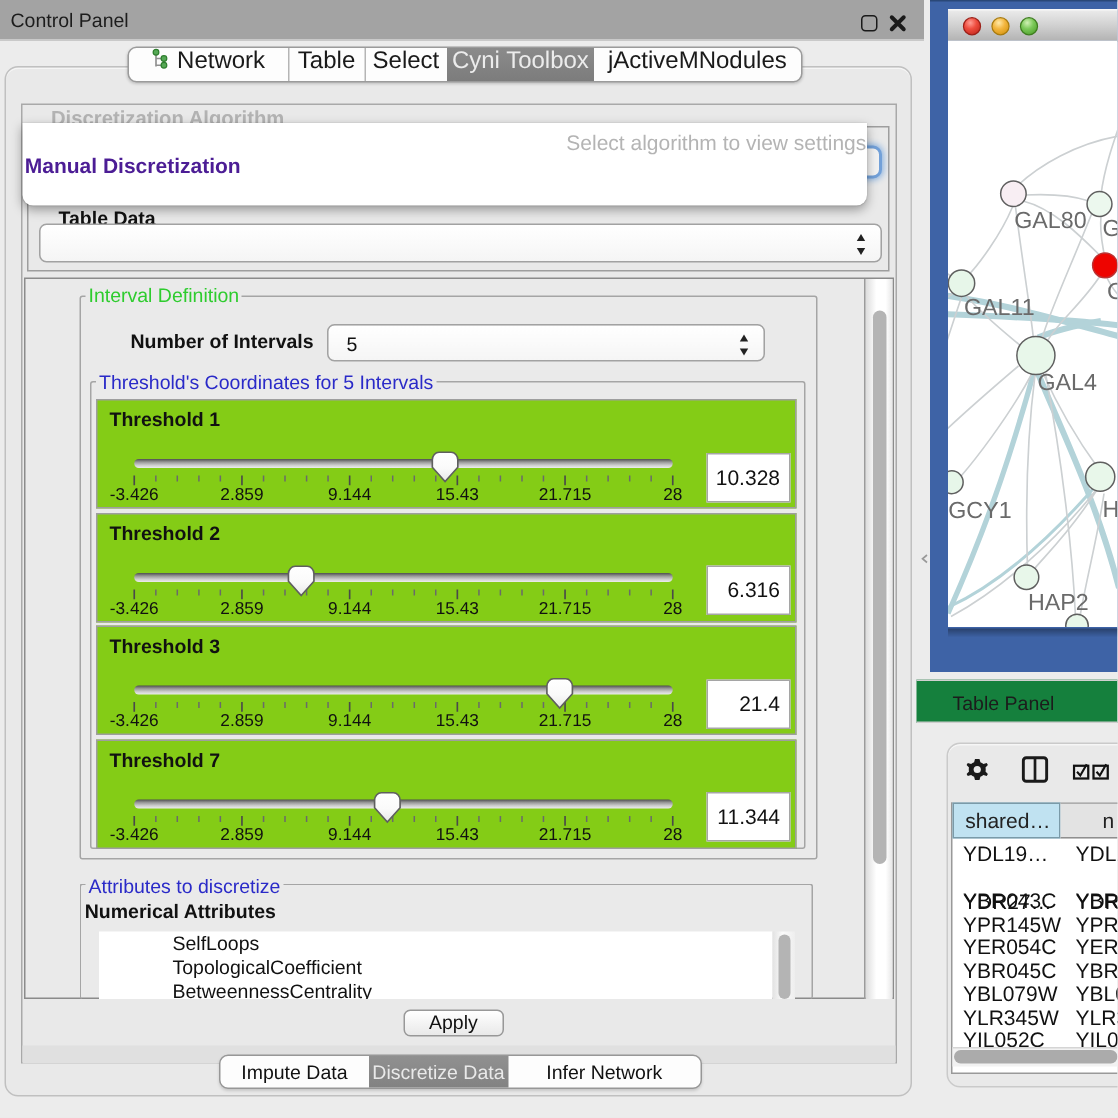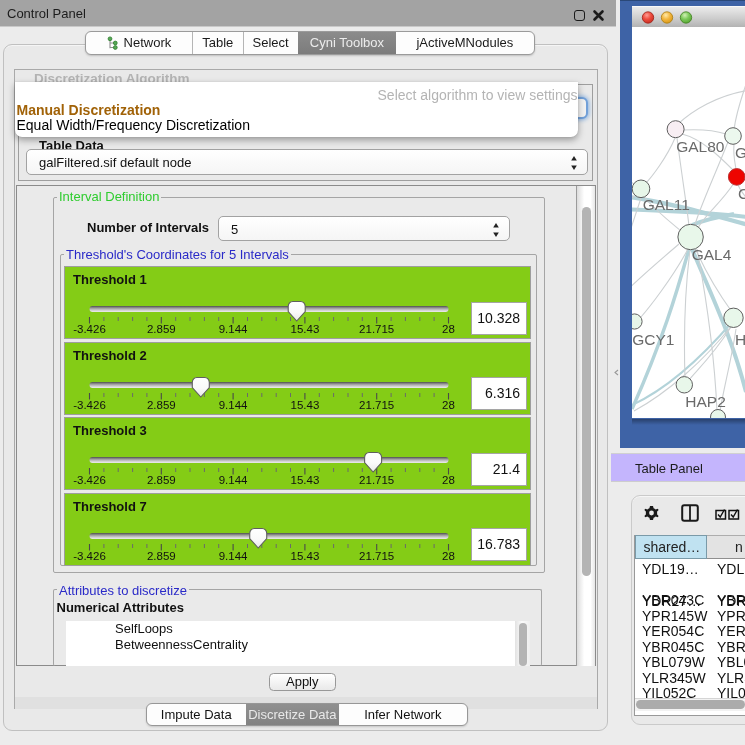--- a/index.html
+++ b/index.html
@@ -7,21 +7,21 @@
 
 #titlebar { left:0; top:0; width:616px; height:27px; background:#a3a3a3; border-bottom:1px solid #c9c9c9; }
 #titlebar .t { position:absolute; left:7px; top:6px; font-size:13px; color:#1c1c1c; }
 #floatbox { position:absolute; left:574px; top:10px; width:11px; height:11px; border:1.6px solid #1a1a1a; border-radius:3px; }
 
 
 #outer { left:3px; top:44px; width:605px; height:687px; background:#e9e9e9; border:1px solid #c0c0c0; border-radius:9px; box-shadow: inset 0 1px 0 #f5f5f5; }
 
 
 #toptabs { left:85px; top:30.5px; width:449.5px; height:24px; background:#fdfdfd; border:1px solid #9b9b9b; border-radius:6px; display:flex; box-shadow:0 1px 2px rgba(0,0,0,0.18); }
-#toptabs .seg { height:100%; display:flex; align-items:center; justify-content:center; font-size:13px; color:#1a1a1a; }
+#toptabs .seg { height:100%; display:flex; align-items:flex-start; justify-content:center; font-size:16px; color:#1a1a1a; }
 #toptabs .sep { width:1px; height:100%; background:#b5b5b5; }
 #toptabs .sel { background:linear-gradient(#8b8b8b,#7c7c7c); color:#ececec; }
 
 
 #inner { left:13.5px; top:69px; width:584px; height:640px; background:#e9e9e9; border:1px solid #a9a9a9; }
 
 
 #algpanel { left:18px; top:84px; width:574.5px; height:97px; border:1px solid #9e9e9e; }
 #ghosttitle { left:31px; top:70.5px; font-size:13.5px; font-weight:bold; color:#b3b3b3; background:#e9e9e9; padding:0 3px; }
 #algcombo { left:26px; top:97px; width:562px; height:22px; background:#f2f2f2; border:2px solid #72a0d8; border-radius:6px; box-shadow:0 0 4px 1px #88b1e0; }
@@ -64,31 +64,31 @@
 #footstrip { left:14.5px; top:697px; width:582px; height:11.5px; background:#e0e0e0; }
 
 
 #bottabs { left:145.5px; top:702.5px; width:322.5px; height:23px; background:#fdfdfd; border:1px solid #979797; border-radius:6px; display:flex; box-shadow:0 1px 2px rgba(0,0,0,0.15); }
 #bottabs .seg { height:100%; display:flex; align-items:center; justify-content:center; font-size:13px; }
 #bottabs .sel { background:linear-gradient(#909090,#828282); color:#e9e9e9; }
 
 
 #popup { left:15px; top:81.5px; width:562.5px; height:55px; background:#fff; border-radius:0 0 7px 7px; box-shadow:0 3px 7px rgba(0,0,0,0.35), 0 0 1px rgba(0,0,0,0.2); }
 #popup .hint { position:absolute; left:0; right:0; top:5.5px; text-align:right; color:#b4b4b4; font-size:14px; }
-#popup .it1 { position:absolute; left:1.5px; top:20px; font-weight:bold; font-size:14px; color:#a16207; }
+#popup .it1 { position:absolute; left:1.5px; top:20px; font-weight:bold; font-size:14px; color:#4c1d95; }
 #popup .it2 { position:absolute; left:1.5px; top:35.5px; font-size:14px; color:#000; }
 
 
 #netwin { left:620px; top:0; width:125px; height:448px; background:#3e63a6; border-top:1.5px solid #2a4878; }
 #nettitle { position:absolute; left:12px; top:5px; width:113px; height:22px; background:linear-gradient(#ededed,#cfcfcf 55%,#b3b3b3); border-bottom:1px solid #7e7e7e; box-shadow:inset 0 1px 0 #f8f8f8; }
 #netshadow { position:absolute; left:12px; top:418px; width:113px; height:6px; background:linear-gradient(rgba(0,0,0,0.35),rgba(0,0,0,0)); }
 
 #divarrow { left:613.5px; top:369px; width:5px; height:7px; }
 
-#tpbar { left:611px; top:453px; width:134px; height:29px; background:#c4b5fd; border-top:1px solid #d0d0d0; border-bottom:1px solid #cdcdcd; }
+#tpbar { left:611px; top:453px; width:134px; height:29px; background:#15803d; border-top:1px solid #d0d0d0; border-bottom:1px solid #cdcdcd; }
 #tpbar .t { position:absolute; left:24px; top:7px; font-size:13px; color:#1c1c1c; }
 
 #tablecont { left:631px; top:495px; width:128px; height:230px; background:#e9e9e9; border:1px solid #cacaca; border-radius:9px; box-shadow:inset 0 1px 0 #f6f6f6; }
 #tablebox { left:634px; top:534.5px; width:111px; height:181.5px; background:#fff; border:1px solid #999; border-right:none; }
 #thead1 { left:634.5px; top:534.5px; width:72.5px; height:24px; background:#c0e2f1; border:1px solid #7a9aa8; font-size:14px; text-align:left; padding-left:8px; line-height:22px; color:#222; }
 #thead2 { left:707px; top:534.5px; width:38px; height:24px; background:#e3e3e3; border-top:1px solid #adadad; border-bottom:1px solid #8f8f8f; font-size:14px; color:#222; padding-left:28px; line-height:22px; }
 .trow { position:absolute; left:635px; width:110px; height:15.5px; font-size:14px; }
 .trow .tc1 { position:absolute; left:7px; top:0.5px; }
 .trow .tc2 { position:absolute; left:82px; top:0.5px; }
 #hgroove { left:635px; top:697.5px; width:110px; height:13px; background:#f2f2f2; border-top:1px solid #d5d5d5; }
@@ -136,21 +136,20 @@
 <div class="seg" style="width:137.5px">jActiveMNodules</div>
 </div>
 
 <div class="abs" id="inner"></div>
 
 <div class="abs" id="algpanel"></div>
 <div class="abs" id="ghosttitle">Discretization Algorithm</div>
 <div class="abs" id="algcombo"></div>
 <div class="abs" id="tdlabel">Table Data</div>
 <div class="abs combo" id="tdcombo">
-    <span class="txt">galFiltered.sif default node</span>
 <svg class="arrows" viewBox="0 0 8 16">
       <path d="M4 1 L6.8 5.6 L1.2 5.6 Z" fill="#222"></path>
       <path d="M4 15 L6.8 10.4 L1.2 10.4 Z" fill="#222"></path>
     </svg>
   </div>
 
 <div class="abs" id="scroll"></div>
 <div class="abs" id="vgroove"></div>
 <div class="abs" id="vthumb"></div>
 
@@ -319,46 +318,46 @@
       <line x1="369.1" y1="24" x2="369.1" y2="28" stroke="#6a6a6a" stroke-width="1"></line>
       <line x1="383.5" y1="24" x2="383.5" y2="30.5" stroke="#4a4a4a" stroke-width="1.1"></line>
       <text x="24.5" y="40" font-size="11.5" fill="#111" text-anchor="middle" font-family="Liberation Sans, sans-serif">-3.426</text>
       <text x="96.3" y="40" font-size="11.5" fill="#111" text-anchor="middle" font-family="Liberation Sans, sans-serif">2.859</text>
       <text x="168.1" y="40" font-size="11.5" fill="#111" text-anchor="middle" font-family="Liberation Sans, sans-serif">9.144</text>
       <text x="239.89999999999998" y="40" font-size="11.5" fill="#111" text-anchor="middle" font-family="Liberation Sans, sans-serif">15.43</text>
       <text x="311.7" y="40" font-size="11.5" fill="#111" text-anchor="middle" font-family="Liberation Sans, sans-serif">21.715</text>
       <text x="383.5" y="40" font-size="11.5" fill="#111" text-anchor="middle" font-family="Liberation Sans, sans-serif">28</text>
       <path d="M 184.7274867943741 13.5 a 4.5 5 0 0 1 4.5,-5 l 8 0 a 4.5 5 0 0 1 4.5,5 l 0 5 l -8.5,9.5 l -8.5,-9.5 z" fill="url(#thg)" stroke="#5f5f5f" stroke-width="1.1"></path>
     </svg>
-  <div class="tval">16.783</div>
+  <div class="tval">11.344</div>
 </div>
 
 <div class="group" id="agroup"></div>
 <div class="gtitle" id="agtitle">Attributes to discretize</div>
 <div class="abs" id="nalabel">Numerical Attributes</div>
 <div class="abs" id="alist">
     <div>SelfLoops</div>
+    <div>TopologicalCoefficient</div>
     <div>BetweennessCentrality</div>
   </div>
 <div class="abs" id="lgroove"></div>
 <div class="abs" id="lthumb"></div>
 
 <div class="abs" id="footstrip"></div>
 <div class="abs" id="applybtn">Apply</div>
 
 <div class="abs" id="bottabs">
 <div class="seg" style="width:100px">Impute Data</div>
 <div class="seg sel" style="width:93px">Discretize Data</div>
 <div class="seg" style="width:129px">Infer Network</div>
 </div>
 
 <div class="abs" id="popup">
 <div class="hint">Select algorithm to view settings</div>
 <div class="it1">Manual Discretization</div>
-<div class="it2">Equal Width/Frequency Discretization</div>
 </div>
 
 <div class="abs" id="netwin">
 <div id="nettitle">
 <svg width="113" height="21">
         <defs>
 <radialGradient id="rg" cx="0.4" cy="0.3" r="0.8">
             <stop offset="0" stop-color="#ff9d94"></stop>
             <stop offset="0.45" stop-color="#ee4c3e"></stop>
             <stop offset="1" stop-color="#c0281c"></stop>

